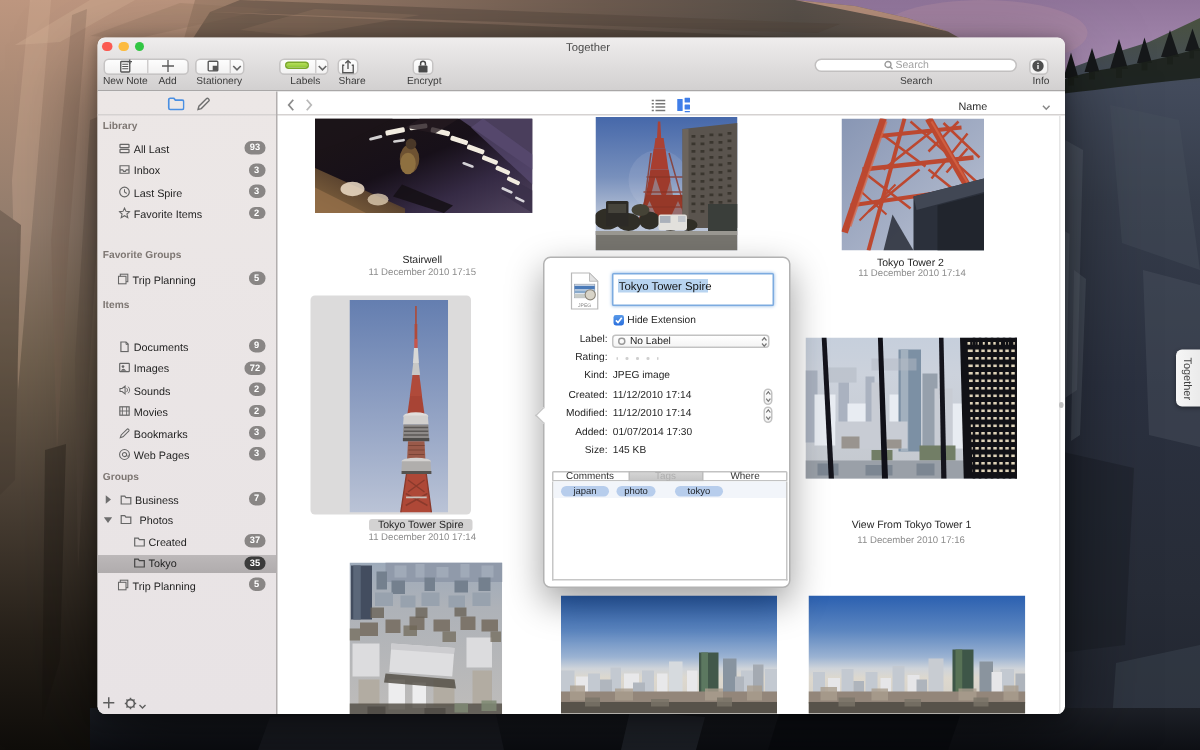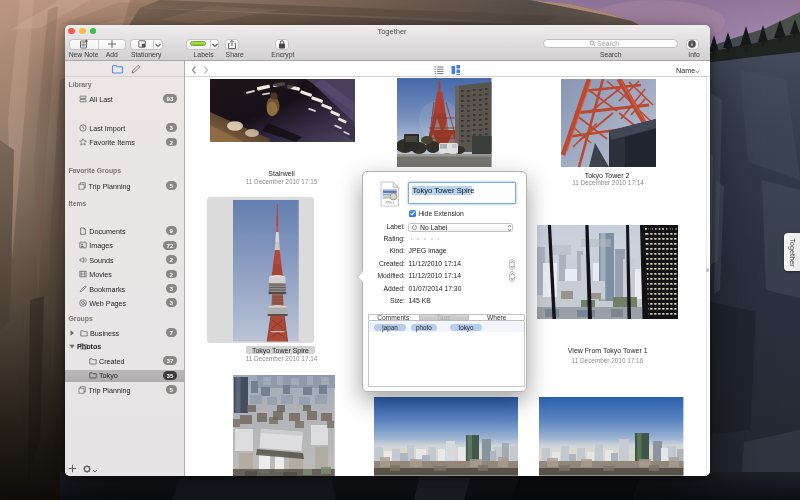--- a/index.html
+++ b/index.html
@@ -201,40 +201,47 @@
 <svg class="a" width="10" height="9" viewBox="0 0 10 9" style="left:368.7px;top:40.7px">
 <path d="M0.5,1 h1.4 M0.5,3.2 h1.4 M0.5,5.4 h1.4 M0.5,7.6 h1.4" stroke="#777" stroke-width="1"></path>
 <path d="M3,1 h6.5 M3,3.2 h6.5 M3,5.4 h6.5 M3,7.6 h6.5" stroke="#777" stroke-width="1"></path>
       </svg>
 <svg class="a" width="10" height="10" viewBox="0 0 10 10" style="left:386.3px;top:40.2px">
 <rect x="0.5" y="1" width="3.6" height="8" rx=".4" fill="#3f7ee8"></rect>
 <rect x="5.4" y="0" width="3.6" height="3.4" rx=".4" fill="#3f7ee8"></rect>
 <rect x="5.4" y="4.6" width="3.6" height="3.4" rx=".4" fill="#3f7ee8"></rect>
 <rect x="5.4" y="9" width="3.6" height="1" rx=".3" fill="#3f7ee8"></rect>
       </svg>
-<div class="a" style="left:611px;top:41.3px;font-size:7.2px;color:#2c2c2c">Name</div>
+<div class="a" style="left:574px;top:41.3px;font-size:7.2px;color:#2c2c2c">Name</div>
 <svg class="a" width="7" height="7" viewBox="0 0 7 7" style="left:628.5px;top:42.5px">
 <path d="M1.3,2.5 L3.5,4.8 L5.7,2.5" fill="none" stroke="#888" stroke-width="1"></path>
       </svg>
 <div class="a" style="left:0;top:0;width:119px;height:451px;overflow:hidden">
         <div class="a shead" style="top:56.0px">Library</div>
         <div class="a srow" style="top:66.7px">
           <svg class="a" width="8" height="8" viewBox="0 0 8 8" style="left:14.2px;top:3.4px">
             <rect x="1" y="1.2" width="6" height="2.2" rx=".3" fill="none" stroke="#666" stroke-width=".8"></rect>
             <rect x="1" y="4.6" width="6" height="2.2" rx=".3" fill="none" stroke="#666" stroke-width=".8"></rect>
           </svg>
           <div class="a" style="left:24.2px;top:3.4px;font-weight:normal">All Last</div>
           <div class="badge" style="left:auto;right:7.4px;background:#898685">93</div>
         </div>
+        <div class="a srow" style="top:81.1px">
+          <svg class="a" width="8" height="8" viewBox="0 0 8 8" style="left:14.2px;top:3.4px">
+            <path d="M1,1.5 h6 v5 h-6 Z M1,4.2 h1.8 l.6,1 h1.2 l.6,-1 h1.8" fill="none" stroke="#666" stroke-width=".8"></path>
+          </svg>
+          <div class="a" style="left:24.2px;top:3.4px;font-weight:normal">Inbox</div>
+          <div class="badge" style="left:auto;right:7.4px;background:#898685">3</div>
+        </div>
         <div class="a srow" style="top:95.5px">
           <svg class="a" width="8" height="8" viewBox="0 0 8 8" style="left:14.2px;top:3.4px">
             <circle cx="4" cy="4" r="3.2" fill="none" stroke="#666" stroke-width=".8"></circle>
             <path d="M4,2.2 V4 L5.5,5" fill="none" stroke="#666" stroke-width=".7"></path>
           </svg>
-          <div class="a" style="left:24.2px;top:3.4px;font-weight:normal">Last Import</div>
+          <div class="a" style="left:24.2px;top:3.4px;font-weight:normal">Last Spire</div>
           <div class="badge" style="left:auto;right:7.4px;background:#898685">3</div>
         </div>
         <div class="a srow" style="top:109.89999999999999px">
           <svg class="a" width="8" height="8" viewBox="0 0 8 8" style="left:14.2px;top:3.4px">
             <path d="M4,0.7 L5,2.9 L7.4,3.1 L5.6,4.7 L6.2,7.1 L4,5.8 L1.8,7.1 L2.4,4.7 L0.6,3.1 L3,2.9 Z" fill="none" stroke="#666" stroke-width=".7"></path>
           </svg>
           <div class="a" style="left:24.2px;top:3.4px;font-weight:normal">Favorite Items</div>
           <div class="badge" style="left:auto;right:7.4px;background:#898685">2</div>
         </div>
         <div class="a shead" style="top:142.2px">Favorite Groups</div>
@@ -307,21 +314,21 @@
           <div class="a" style="left:25px;top:3.4px;font-weight:normal">Business</div>
           <div class="badge" style="left:auto;right:7.4px;background:#898685">7</div>
         </div>
         <div class="a srow" style="top:314.0px">
           <svg class="a" width="8" height="8" viewBox="0 0 8 8" style="left:2.5px;top:3.8px">
             <path d="M1.2,1.8 L6.8,1.8 L4,5.6 Z" fill="#6e6e6e"></path>
           </svg>
           <svg class="a" width="8" height="8" viewBox="0 0 8 8" style="left:14.5px;top:3.4px">
             <path d="M0.8,1.8 h2.4 l.7,.9 h3.3 v4.3 h-6.4 Z" fill="none" stroke="#666" stroke-width=".8"></path>
           </svg>
-          <div class="a" style="left:12px;top:3.4px;font-weight:bold">Photos</div>
+          <div class="a" style="left:28px;top:3.4px;font-weight:normal">Photos</div>
         </div>
         <div class="a srow" style="top:328.7px">
           <svg class="a" width="8" height="8" viewBox="0 0 8 8" style="left:23.5px;top:3.4px">
             <path d="M0.8,1.8 h2.4 l.7,.9 h3.3 v4.3 h-6.4 Z" fill="none" stroke="#666" stroke-width=".8"></path>
           </svg>
           <div class="a" style="left:34px;top:3.4px;font-weight:normal">Created</div>
           <div class="badge" style="left:auto;right:7.4px;background:#898685">37</div>
         </div>
         <div class="a srow" style="top:343.1px">
           <div class="a" style="left:0;top:1.6px;width:119px;height:12.4px;background:linear-gradient(#bcb8b9,#b0acad)"></div>

